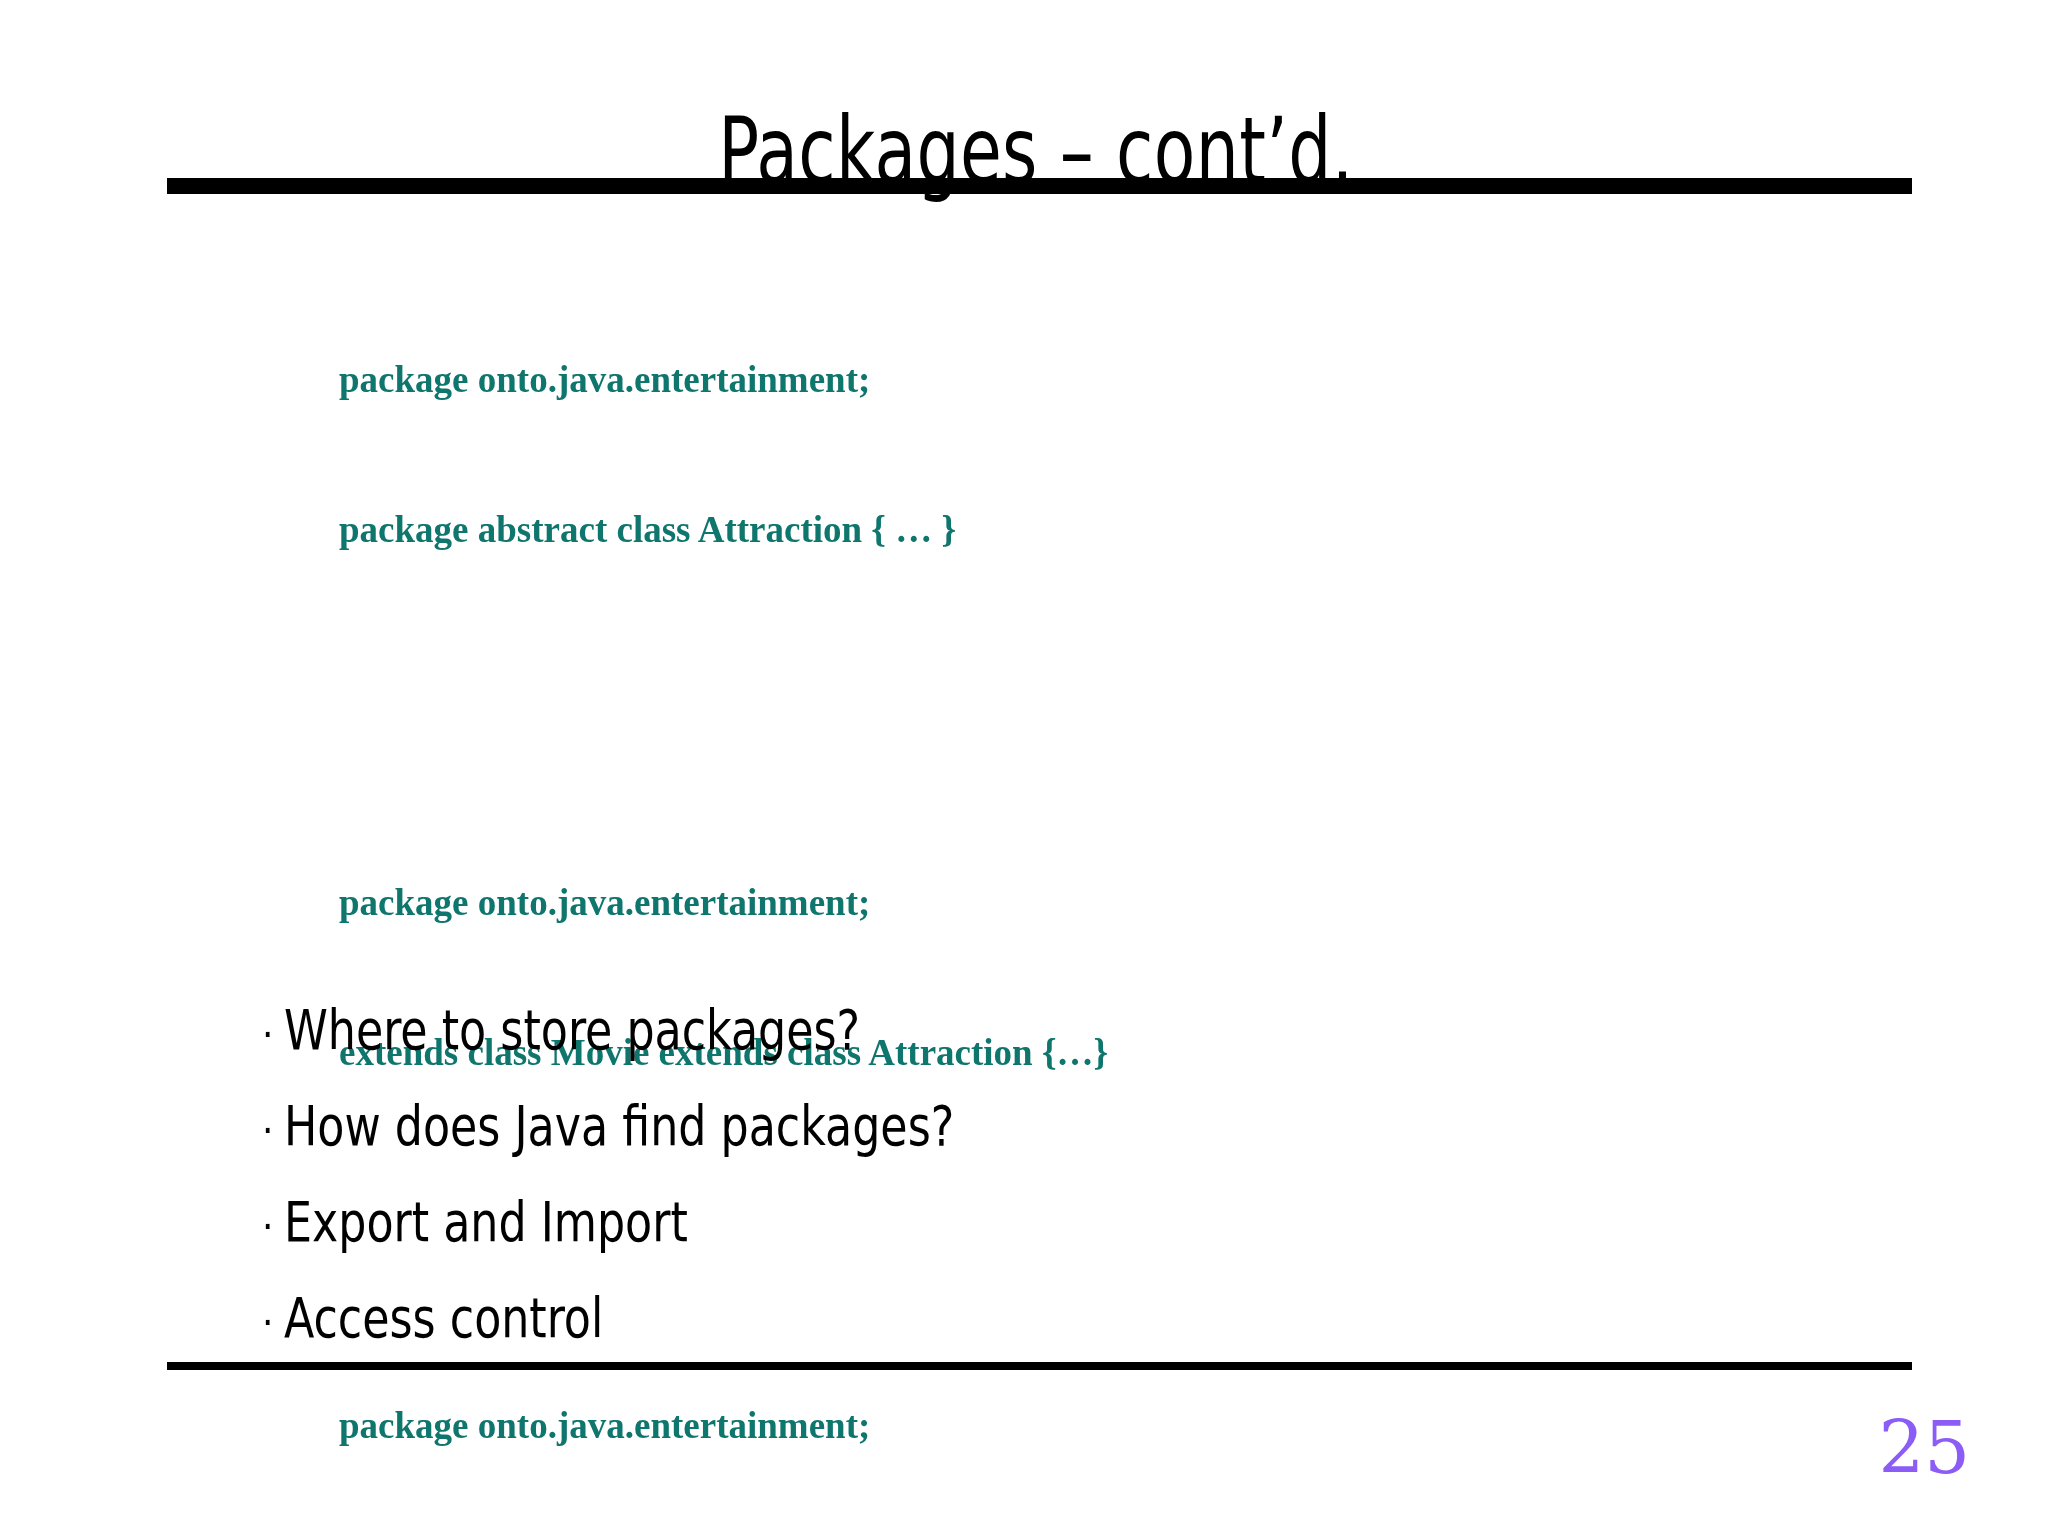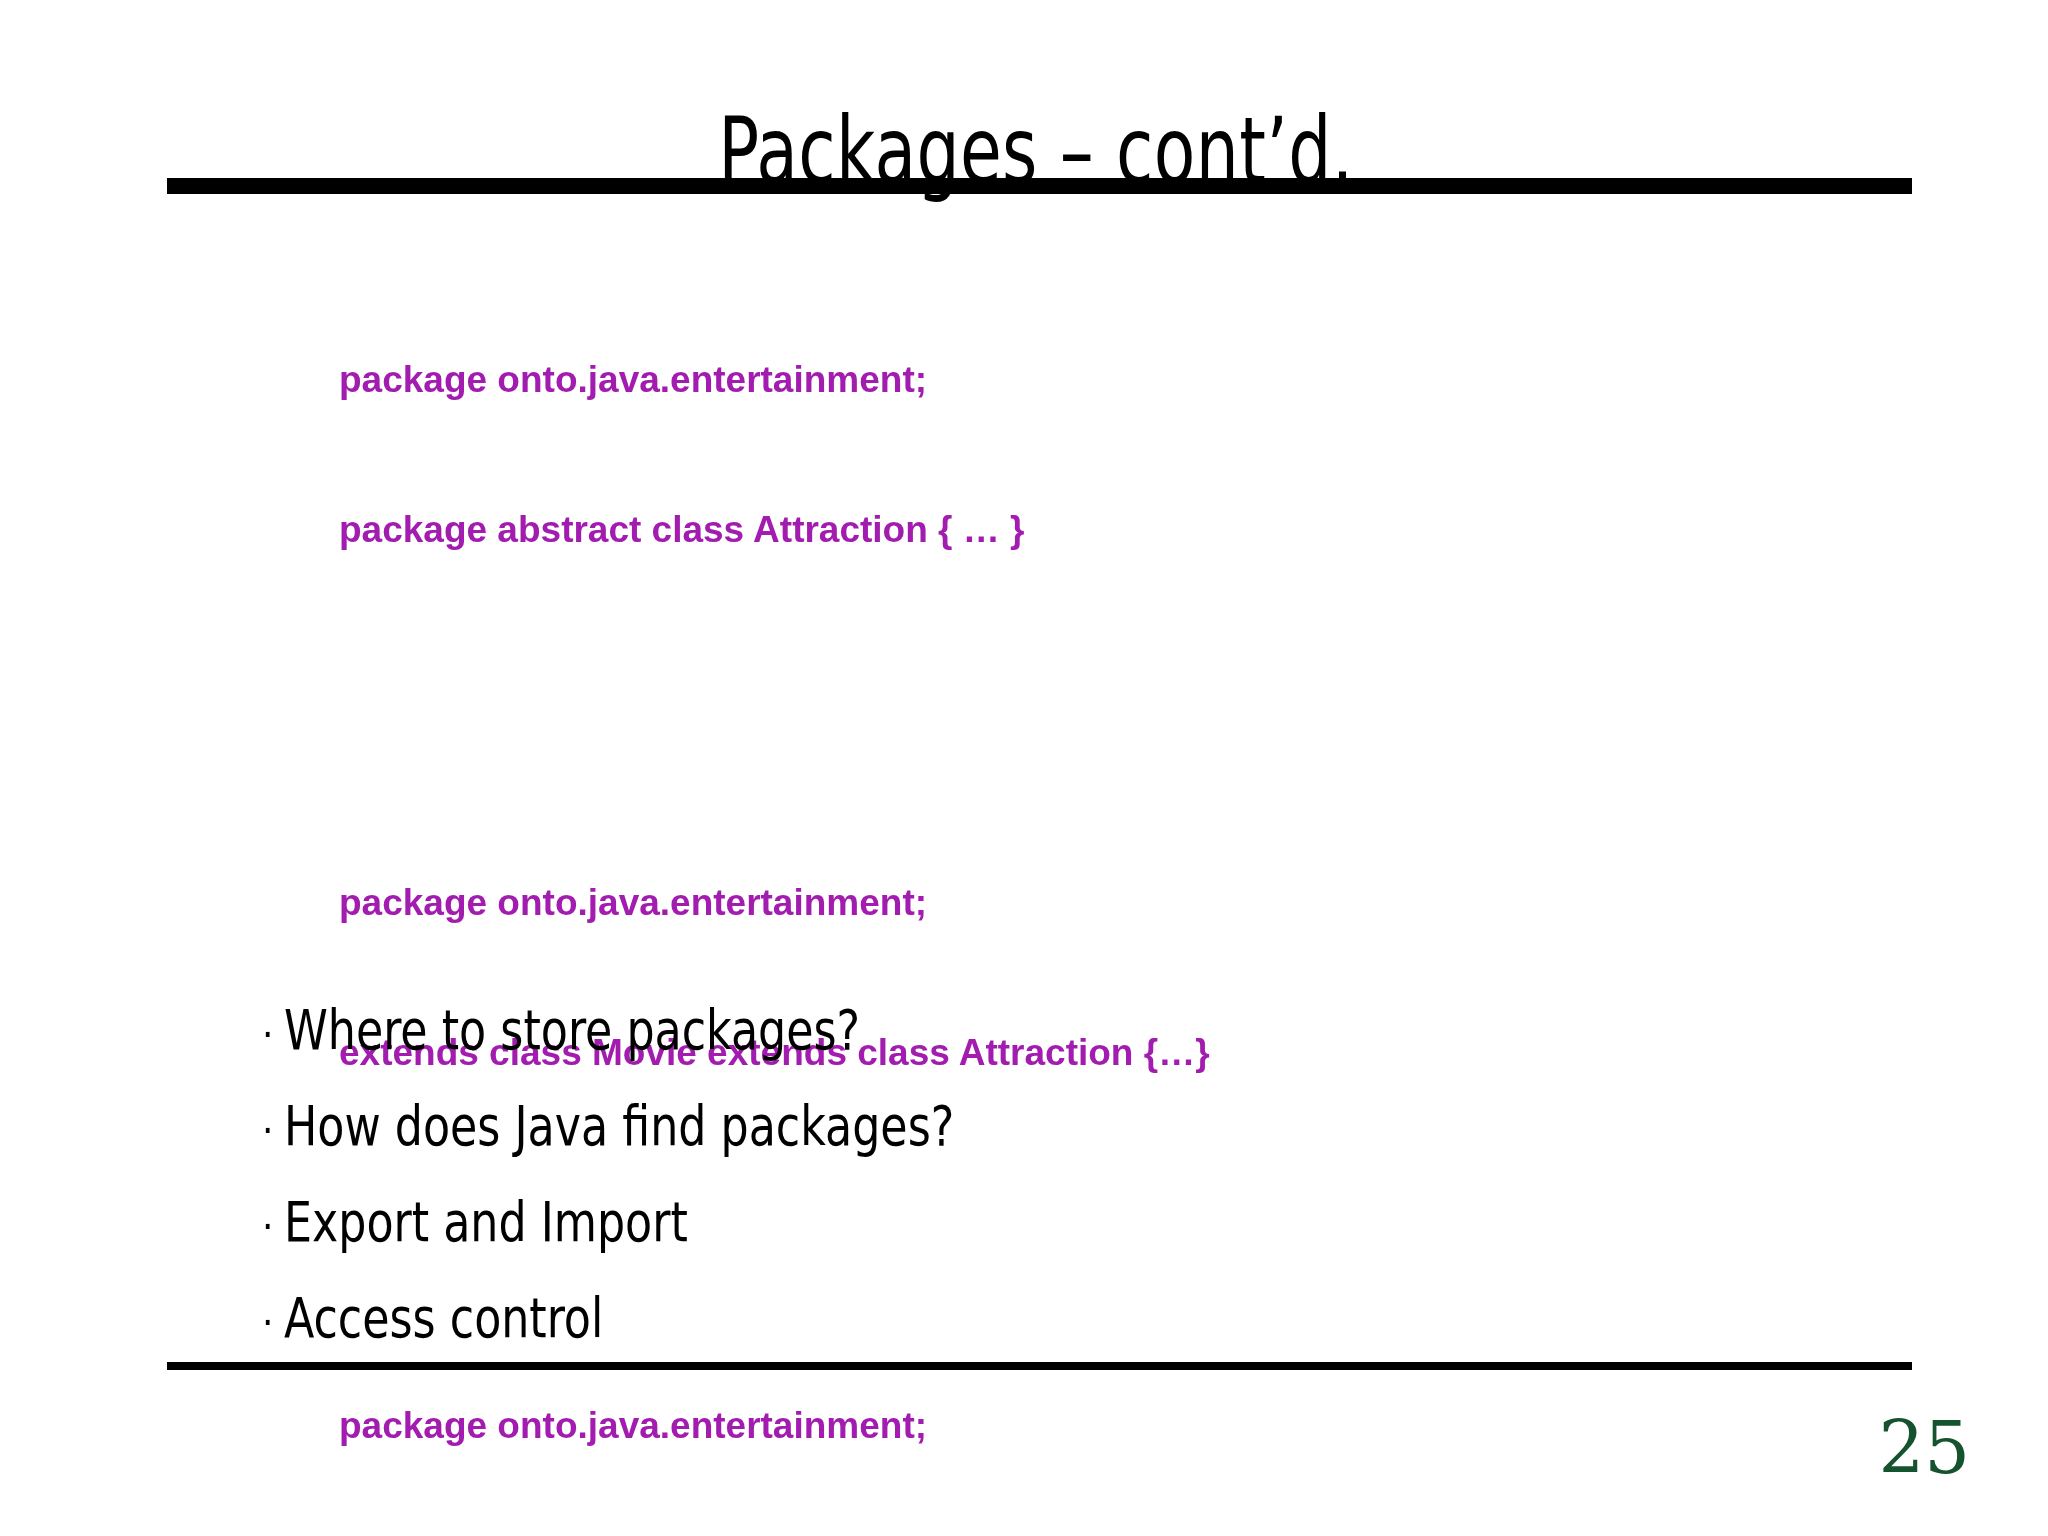--- a/index.html
+++ b/index.html
@@ -60,27 +60,27 @@
   }
 
   
   .code-area {
     position: absolute;
     left: 327px;
     top: 255px;
     width: 1600px;
   }
   .code-block {
-    font-family: Liberation Sans, sans-serif;
+    font-family: Liberation Serif, serif;
     font-weight: bold;
     font-size: 37px;
     line-height: 50px;
     letter-spacing: 0px;
     white-space: pre;
-    color: #a21caf;
+    color: #0f766e;
   }
   .code-block .code-line {
     display: block;
     white-space: pre;
   }
   .gap-1 { height: 123px; }
   .gap-2 { height: 123px; }
 
   
   .bullets {
@@ -115,21 +115,21 @@
 
   
   .page-number {
     position: absolute;
     right: 90px;
     top: 1412px;
     font-family: "DejaVu Serif", "Liberation Serif", serif;
     font-weight: 400;
     font-size: 72px;
     line-height: 1;
-    color: #14532d;
+    color: #8b5cf6;
     text-align: center;
   }
 </style>
 </head>
 <body>
 
 <div class="slide">
 
   <h1 class="slide-title">Packages – cont’d.</h1>
 

